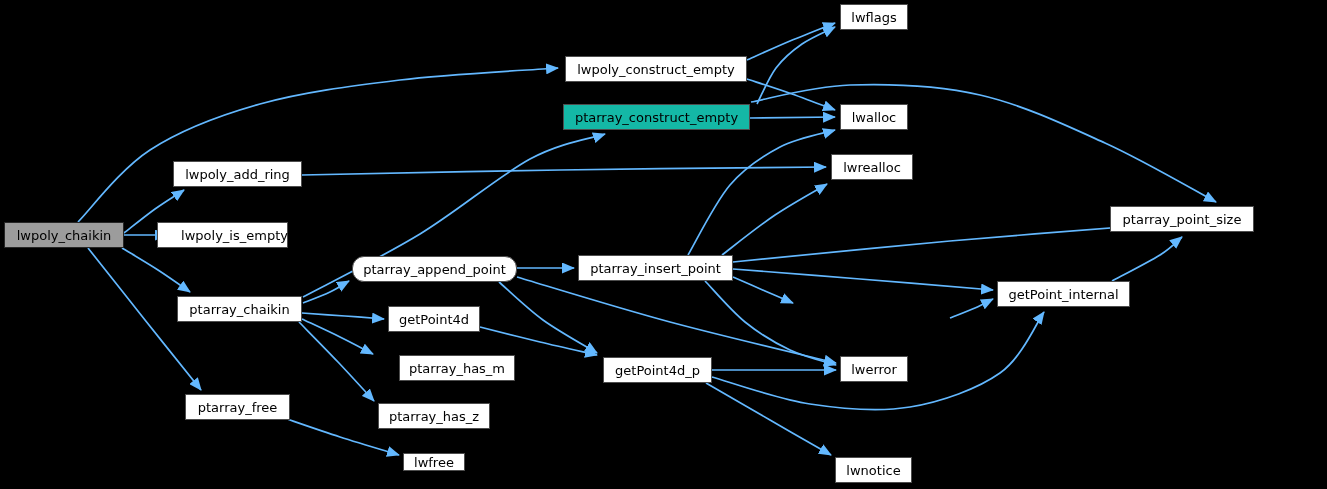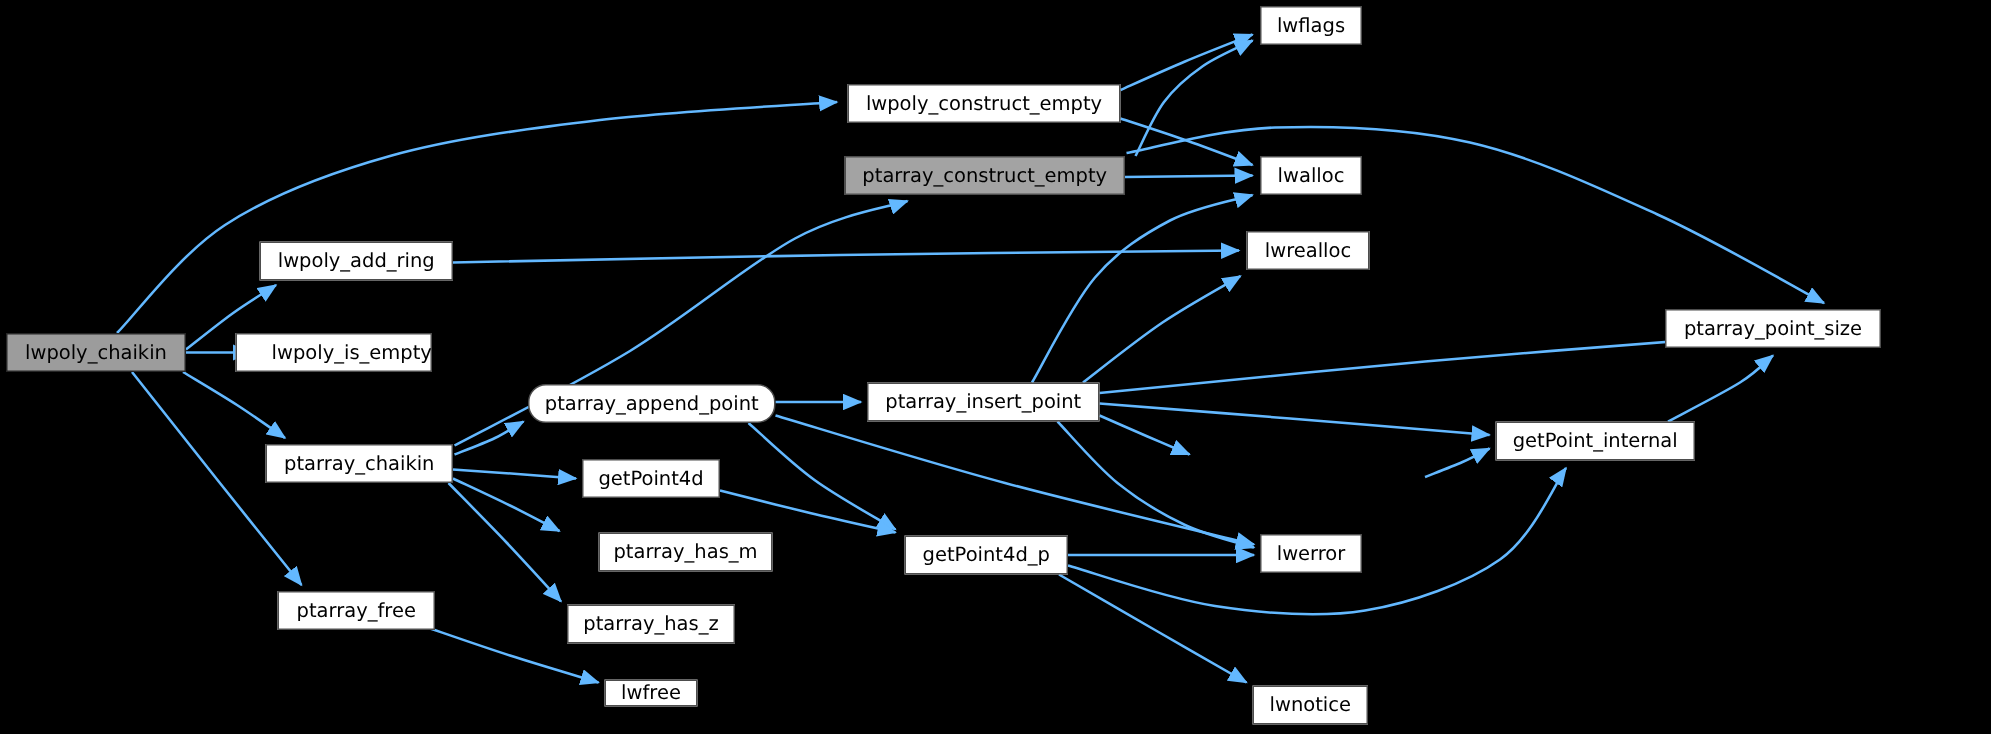--- a/index.html
+++ b/index.html
@@ -77,21 +77,21 @@
       <path d="M712,377 C728.3,381.5 777.0,399.0 810,404 C843.0,409.0 878.3,412.2 910,407 C941.7,401.8 977.7,388.8 1000,373 C1022.3,357.2 1036.7,322.2 1044,312" fill="none" stroke="#63b8ff" stroke-width="1.7" marker-end="url(#arrow)"></path>
       <path d="M706,383 C716.7,389.2 749.2,408.0 770,420 C790.8,432.0 820.8,449.2 831,455" fill="none" stroke="#63b8ff" stroke-width="1.7" marker-end="url(#arrow)"></path>
       <path d="M1112,281 C1120.0,276.7 1148.3,262.3 1160,255 C1171.7,247.7 1178.3,240.0 1182,237" fill="none" stroke="#63b8ff" stroke-width="1.7" marker-end="url(#arrow)"></path>
     </svg>
 <div class="node highlight" style="left: 4px; top: 222px; width: 120px; height: 26px; background: rgb(156, 156, 156); border-color: rgb(38, 38, 38); color: rgb(0, 0, 0);">lwpoly_chaikin</div>
     <div class="node" style="left: 173px; top: 161px; width: 129px; height: 26px; background: rgb(255, 255, 255); border-color: rgb(77, 77, 77); color: rgb(0, 0, 0);">lwpoly_add_ring</div>
     <div class="node" style="left: 157px; top: 222px; width: 131px; height: 26px; background: rgb(255, 255, 255); border-color: rgb(77, 77, 77); color: rgb(0, 0, 0); padding-left: 24px;">lwpoly_is_empty</div>
     <div class="node" style="left: 177px; top: 296px; width: 125px; height: 26px; background: rgb(255, 255, 255); border-color: rgb(77, 77, 77); color: rgb(0, 0, 0);">ptarray_chaikin</div>
     <div class="node" style="left: 185px; top: 394px; width: 105px; height: 26px; background: rgb(255, 255, 255); border-color: rgb(77, 77, 77); color: rgb(0, 0, 0);">ptarray_free</div>
     <div class="node" style="left: 565px; top: 56px; width: 182px; height: 26px; background: rgb(255, 255, 255); border-color: rgb(77, 77, 77); color: rgb(0, 0, 0);">lwpoly_construct_empty</div>
-    <div class="node" style="left: 563px; top: 104px; width: 187px; height: 26px; background: #a3a3a3; border-color: rgb(77, 77, 77); color: rgb(0, 0, 0);">ptarray_construct_empty</div>
+    <div class="node" style="left: 563px; top: 104px; width: 187px; height: 26px; background: #14b8a6; border-color: rgb(77, 77, 77); color: rgb(0, 0, 0);">ptarray_construct_empty</div>
     <div class="node" style="left: 352px; top: 256px; width: 165px; height: 26px; background: rgb(255, 255, 255); border-color: rgb(77, 77, 77); color: rgb(0, 0, 0); border-radius: 12px;">ptarray_append_point</div>
     <div class="node" style="left: 388px; top: 306px; width: 92px; height: 26px; background: rgb(255, 255, 255); border-color: rgb(77, 77, 77); color: rgb(0, 0, 0);">getPoint4d</div>
     <div class="node" style="left: 399px; top: 355px; width: 116px; height: 26px; background: rgb(255, 255, 255); border-color: rgb(77, 77, 77); color: rgb(0, 0, 0);">ptarray_has_m</div>
     <div class="node" style="left: 378px; top: 403px; width: 112px; height: 26px; background: rgb(255, 255, 255); border-color: rgb(77, 77, 77); color: rgb(0, 0, 0);">ptarray_has_z</div>
     <div class="node" style="left: 403px; top: 453px; width: 62px; height: 18px; background: rgb(255, 255, 255); border-color: rgb(77, 77, 77); color: rgb(0, 0, 0);">lwfree</div>
     <div class="node" style="left: 578px; top: 255px; width: 155px; height: 26px; background: rgb(255, 255, 255); border-color: rgb(77, 77, 77); color: rgb(0, 0, 0);">ptarray_insert_point</div>
     <div class="node" style="left: 603px; top: 357px; width: 109px; height: 26px; background: rgb(255, 255, 255); border-color: rgb(77, 77, 77); color: rgb(0, 0, 0);">getPoint4d_p</div>
     <div class="node" style="left: 840px; top: 4px; width: 68px; height: 26px; background: rgb(255, 255, 255); border-color: rgb(77, 77, 77); color: rgb(0, 0, 0);">lwflags</div>
     <div class="node" style="left: 840px; top: 104px; width: 68px; height: 26px; background: rgb(255, 255, 255); border-color: rgb(77, 77, 77); color: rgb(0, 0, 0);">lwalloc</div>
     <div class="node" style="left: 831px; top: 154px; width: 82px; height: 26px; background: rgb(255, 255, 255); border-color: rgb(77, 77, 77); color: rgb(0, 0, 0);">lwrealloc</div>

